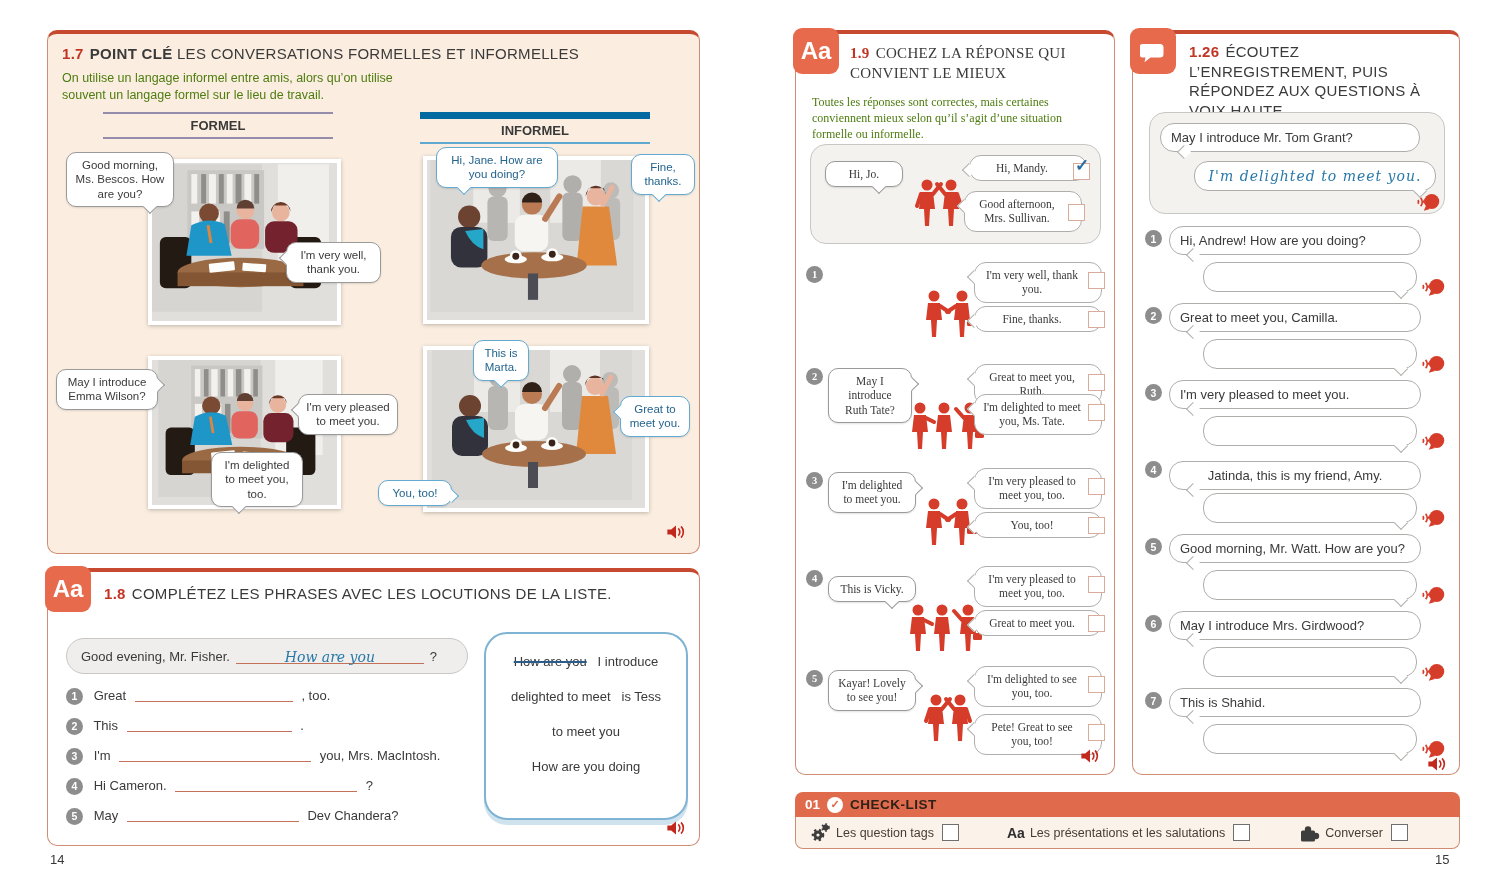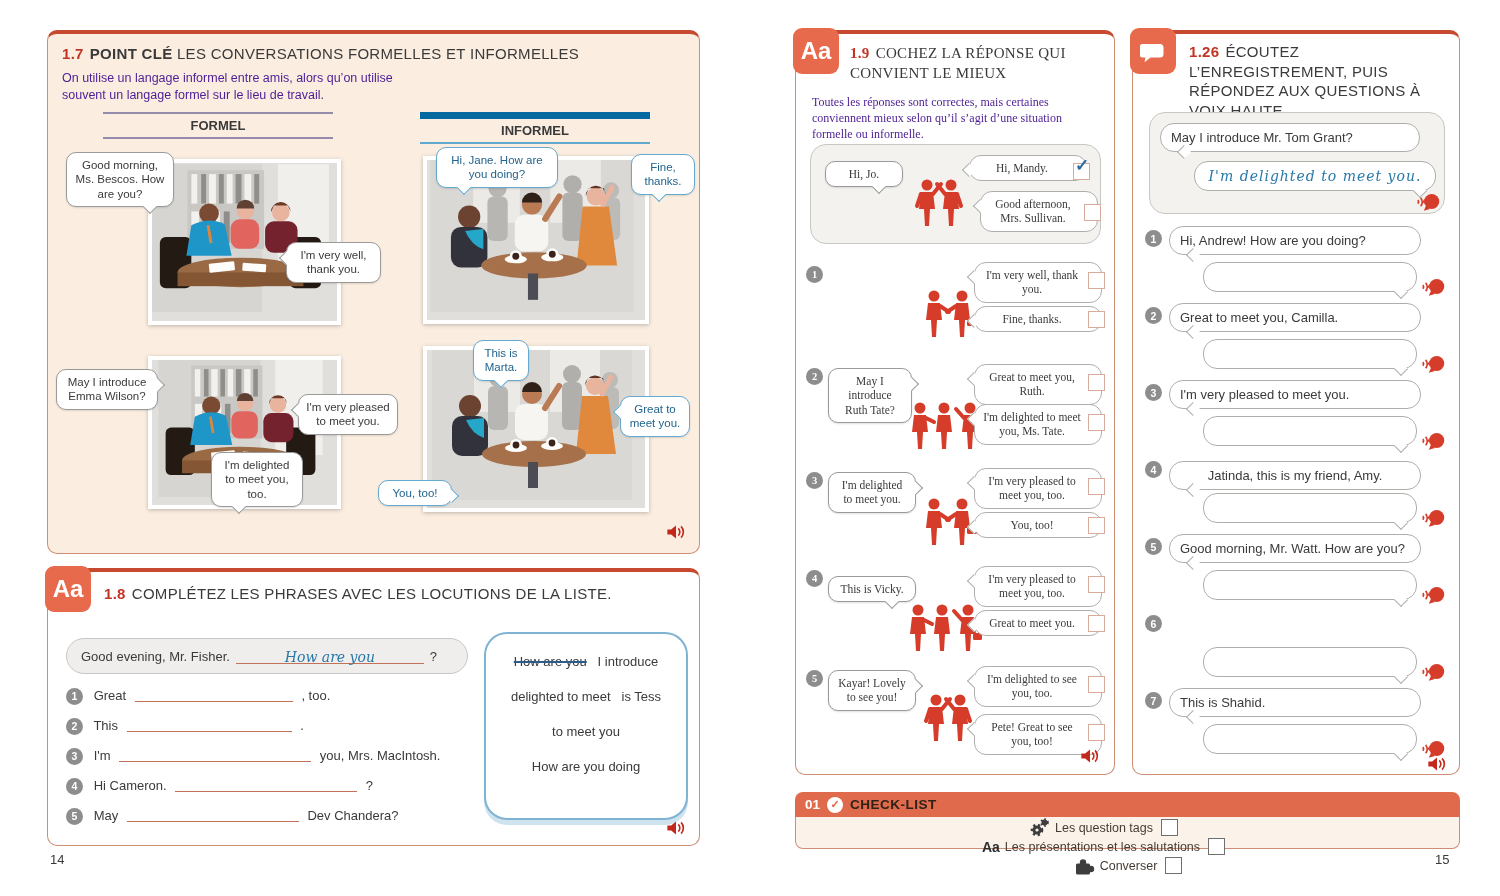--- a/index.html
+++ b/index.html
@@ -4,21 +4,21 @@
 <style>
   html,body{margin:0;padding:0;background:#fff;}
   .page{position:relative;width:1500px;height:896px;background:#ffffff;font-family:"Liberation Sans",sans-serif;color:#3a3a3a;overflow:hidden;}
   .abs{position:absolute;}
   .card{position:absolute;background:#fff;border:1.5px solid #cf8d74;border-top:4px solid #c74a30;border-radius:10px;box-sizing:border-box;}
   .card.cream{background:#fbeee1;}
   .badge{position:absolute;width:46px;height:46px;background:#e66a4b;border-radius:9px;color:#fff;font-weight:bold;font-size:24px;display:flex;align-items:center;justify-content:center;z-index:3;}
   .hdr{font-size:15px;font-weight:bold;color:#3a3a3a;letter-spacing:.3px;line-height:1.3;}
   .hdr .rn{color:#c23524;margin-right:6px;}
   .hdr .plain{font-weight:normal;}
-  .intro{font-size:12.5px;line-height:1.35;color:#4c1d95;}
+  .intro{font-size:12.5px;line-height:1.35;color:#4d7c0f;}
   .colhead{position:absolute;width:230px;text-align:center;font-weight:bold;font-size:13px;color:#3a3a3a;padding:4px 0;}
   .colhead.f{border-top:2px solid #958cab;border-bottom:2px solid #958cab;}
   .colhead.i{border-top:7px solid #0369a1;border-bottom:2px solid #5fa8cf;}
   .panel{position:absolute;background:#e0dfdc;border:4px solid #fff;box-shadow:0 1px 4px rgba(0,0,0,.25);}
   .panel svg{display:block;}
   .bub{position:absolute;--bc:#9a9a9a;background:#fff;border:1.5px solid var(--bc);border-radius:10px;padding:5px 7px;font-size:11.5px;line-height:1.25;color:#3a3a3a;text-align:center;box-shadow:0 1px 2px rgba(0,0,0,.12);z-index:2;box-sizing:border-box;}
   .bub.blue{--bc:#64a9cf;color:#24648e;}
   .bub::after{content:"";position:absolute;width:9px;height:9px;background:#fff;transform:rotate(45deg);}
   .bub.tail-b::after{bottom:-6px;left:22px;border-right:1.5px solid var(--bc);border-bottom:1.5px solid var(--bc);}
   .bub.tail-br::after{bottom:-6px;right:18px;border-right:1.5px solid var(--bc);border-bottom:1.5px solid var(--bc);}
@@ -294,21 +294,21 @@
       <div class="bub tail-br" style="left:14px;top:16px;width:78px;">Hi, Jo.</div>
       <svg class="figs" style="left:102px;top:32px;" width="52" height="56" viewBox="0 0 52 56">
           <use href="#pair-wave"></use>
         </svg>
       <div class="ansbub" style="left:158px;top:10px;width:118px;">
         <span>Hi, Mandy.</span>
         <span class="cb" style="right:-4px;top:7px;">
             <span class="mark">✓</span>
           </span>
       </div>
-      <div class="ansbub" style="left:169px;top:46px;width:118px;text-align:center;">
+      <div class="ansbub" style="left:153px;top:46px;width:118px;text-align:center;">
         <span>Good afternoon, Mrs. Sullivan.</span>
         <span class="cb" style="right:-4px;top:12px;"></span>
       </div>
     </div>
 
     <div class="abs" style="left:0;top:228px;width:320px;height:100px;">
       <div class="num" style="left:10px;top:4px;">1</div>
       <svg class="figs" style="left:126px;top:26px;" width="56" height="56" viewBox="0 0 56 56">
           <use href="#pair-shake"></use>
         </svg>
@@ -325,21 +325,21 @@
     <div class="abs" style="left:0;top:330px;width:320px;height:100px;">
       <div class="num" style="left:10px;top:4px;">2</div>
       <div class="bub tail-r" style="left:32px;top:4px;width:84px;">May I introduce Ruth Tate?</div>
       <svg class="figs" style="left:114px;top:36px;" width="76" height="56" viewBox="0 0 76 56">
           <use href="#trio"></use>
         </svg>
       <div class="ansbub" style="left:178px;top:0px;width:128px;">
         <span>Great to meet you, Ruth.</span>
         <span class="cb" style="right:-4px;top:9px;"></span>
       </div>
-      <div class="ansbub" style="left:178px;top:40px;width:128px;">
+      <div class="ansbub" style="left:178px;top:30px;width:128px;">
         <span>I'm delighted to meet you, Ms. Tate.</span>
         <span class="cb" style="right:-4px;top:9px;"></span>
       </div>
     </div>
 
     <div class="abs" style="left:0;top:434px;width:320px;height:100px;">
       <div class="num" style="left:10px;top:4px;">3</div>
       <div class="bub tail-r" style="left:32px;top:4px;width:88px;">I'm delighted to meet you.</div>
       <svg class="figs" style="left:126px;top:28px;" width="56" height="56" viewBox="0 0 56 56">
           <use href="#pair-shake"></use>
@@ -442,20 +442,21 @@
     <div class="abs" style="left:0;top:500px;width:328px;height:74px;">
       <div class="num" style="left:12px;top:4px;">5</div>
       <div class="pb" style="left:36px;top:0px;width:252px;">Good morning, Mr. Watt. How are you?</div>
       <div class="rb" style="left:70px;top:36px;width:214px;height:30px;"></div>
       <svg class="abs" style="left:288px;top:50px;" width="24" height="21" viewBox="0 0 26 22">
           <use href="#speak-head"></use>
         </svg>
     </div>
     <div class="abs" style="left:0;top:577px;width:328px;height:74px;">
       <div class="num" style="left:12px;top:4px;">6</div>
+      <div class="pb" style="left:36px;top:0px;width:252px;">May I introduce Mrs. Girdwood?</div>
       <div class="rb" style="left:70px;top:36px;width:214px;height:30px;"></div>
       <svg class="abs" style="left:288px;top:50px;" width="24" height="21" viewBox="0 0 26 22">
           <use href="#speak-head"></use>
         </svg>
     </div>
     <div class="abs" style="left:0;top:654px;width:328px;height:74px;">
       <div class="num" style="left:12px;top:4px;">7</div>
       <div class="pb" style="left:36px;top:0px;width:252px;">This is Shahid.</div>
       <div class="rb" style="left:70px;top:36px;width:214px;height:30px;"></div>
       <svg class="abs" style="left:288px;top:50px;" width="24" height="21" viewBox="0 0 26 22">
@@ -472,21 +473,21 @@
         <use href="#bubble-glyph"></use>
       </svg>
   </div>
 
   <div>
     <div class="clhead" style="left:795px;top:792px;width:665px;height:25px;">
       <span style="color:#fff;font-weight:bold;font-size:13.5px;margin-right:7px;">01</span>
       <span style="width:16px;height:16px;border-radius:50%;background:#fff;color:#df6a4c;font-size:11px;font-weight:bold;display:inline-flex;align-items:center;justify-content:center;margin-right:7px;">✓</span>
       <span style="color:#2e2218;font-weight:bold;font-size:13.5px;letter-spacing:.5px;">CHECK-LIST</span>
     </div>
-    <div class="clbody" style="left:795px;top:817px;width:665px;height:32px;padding:0 14px;flex-direction:column;">
+    <div class="clbody" style="left:795px;top:817px;width:665px;height:32px;padding:0 14px;">
       <div class="clitem" style="margin-right:48px;">
         <svg width="21" height="21" viewBox="0 0 21 21" style="margin-right:5px;">
             <use href="#gears-glyph"></use>
           </svg>
         <span>Les question tags</span>
         <span class="clcb"></span>
       </div>
       <div class="clitem" style="margin-right:48px;">
         <span style="font-weight:bold;font-size:14px;color:#2e2e2e;margin-right:5px;">Aa</span>
         <span>Les présentations et les salutations</span>

